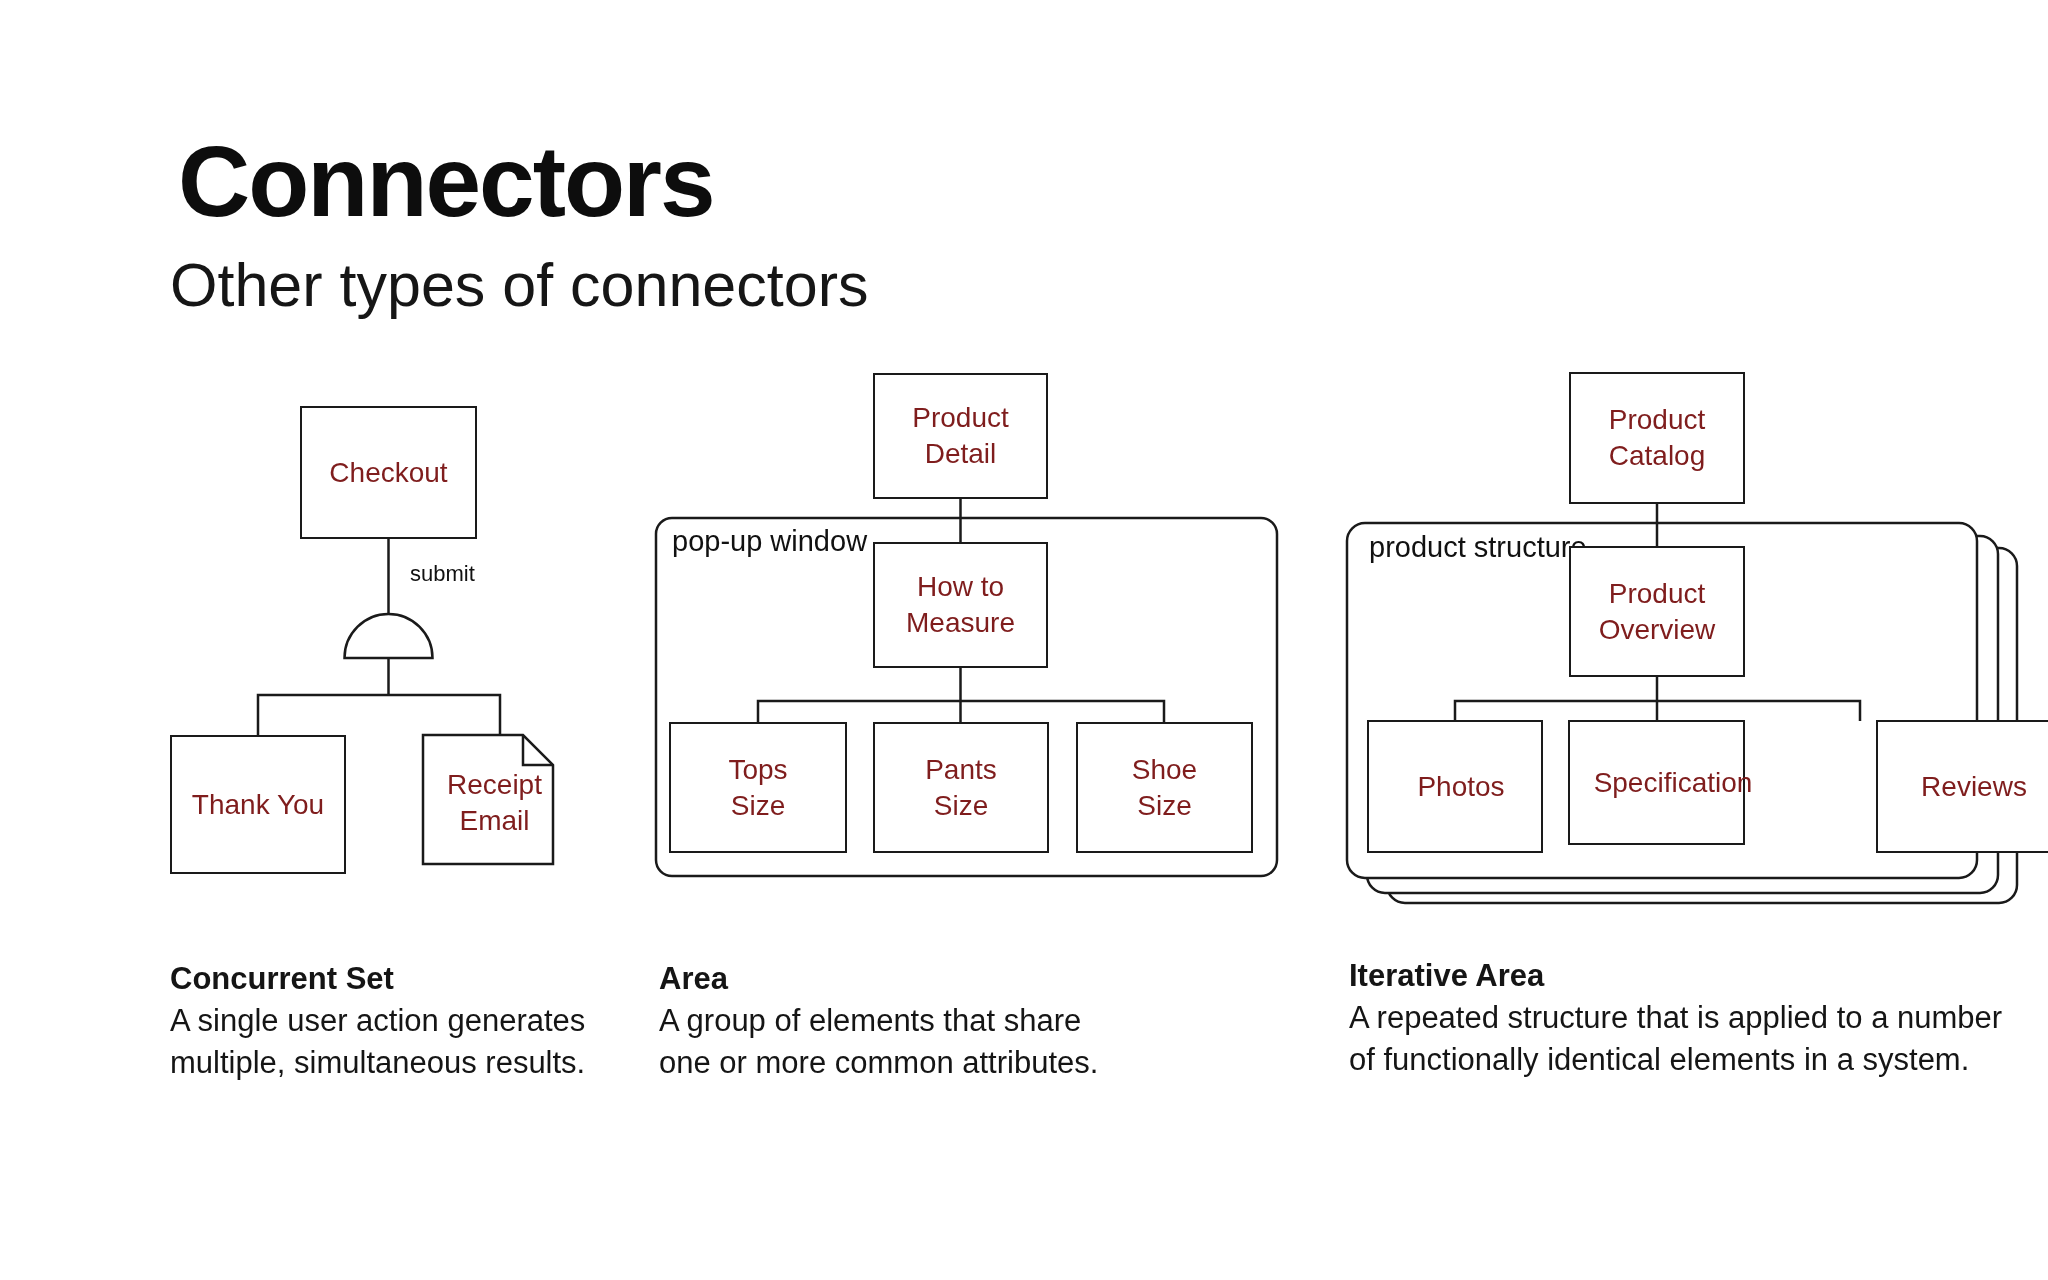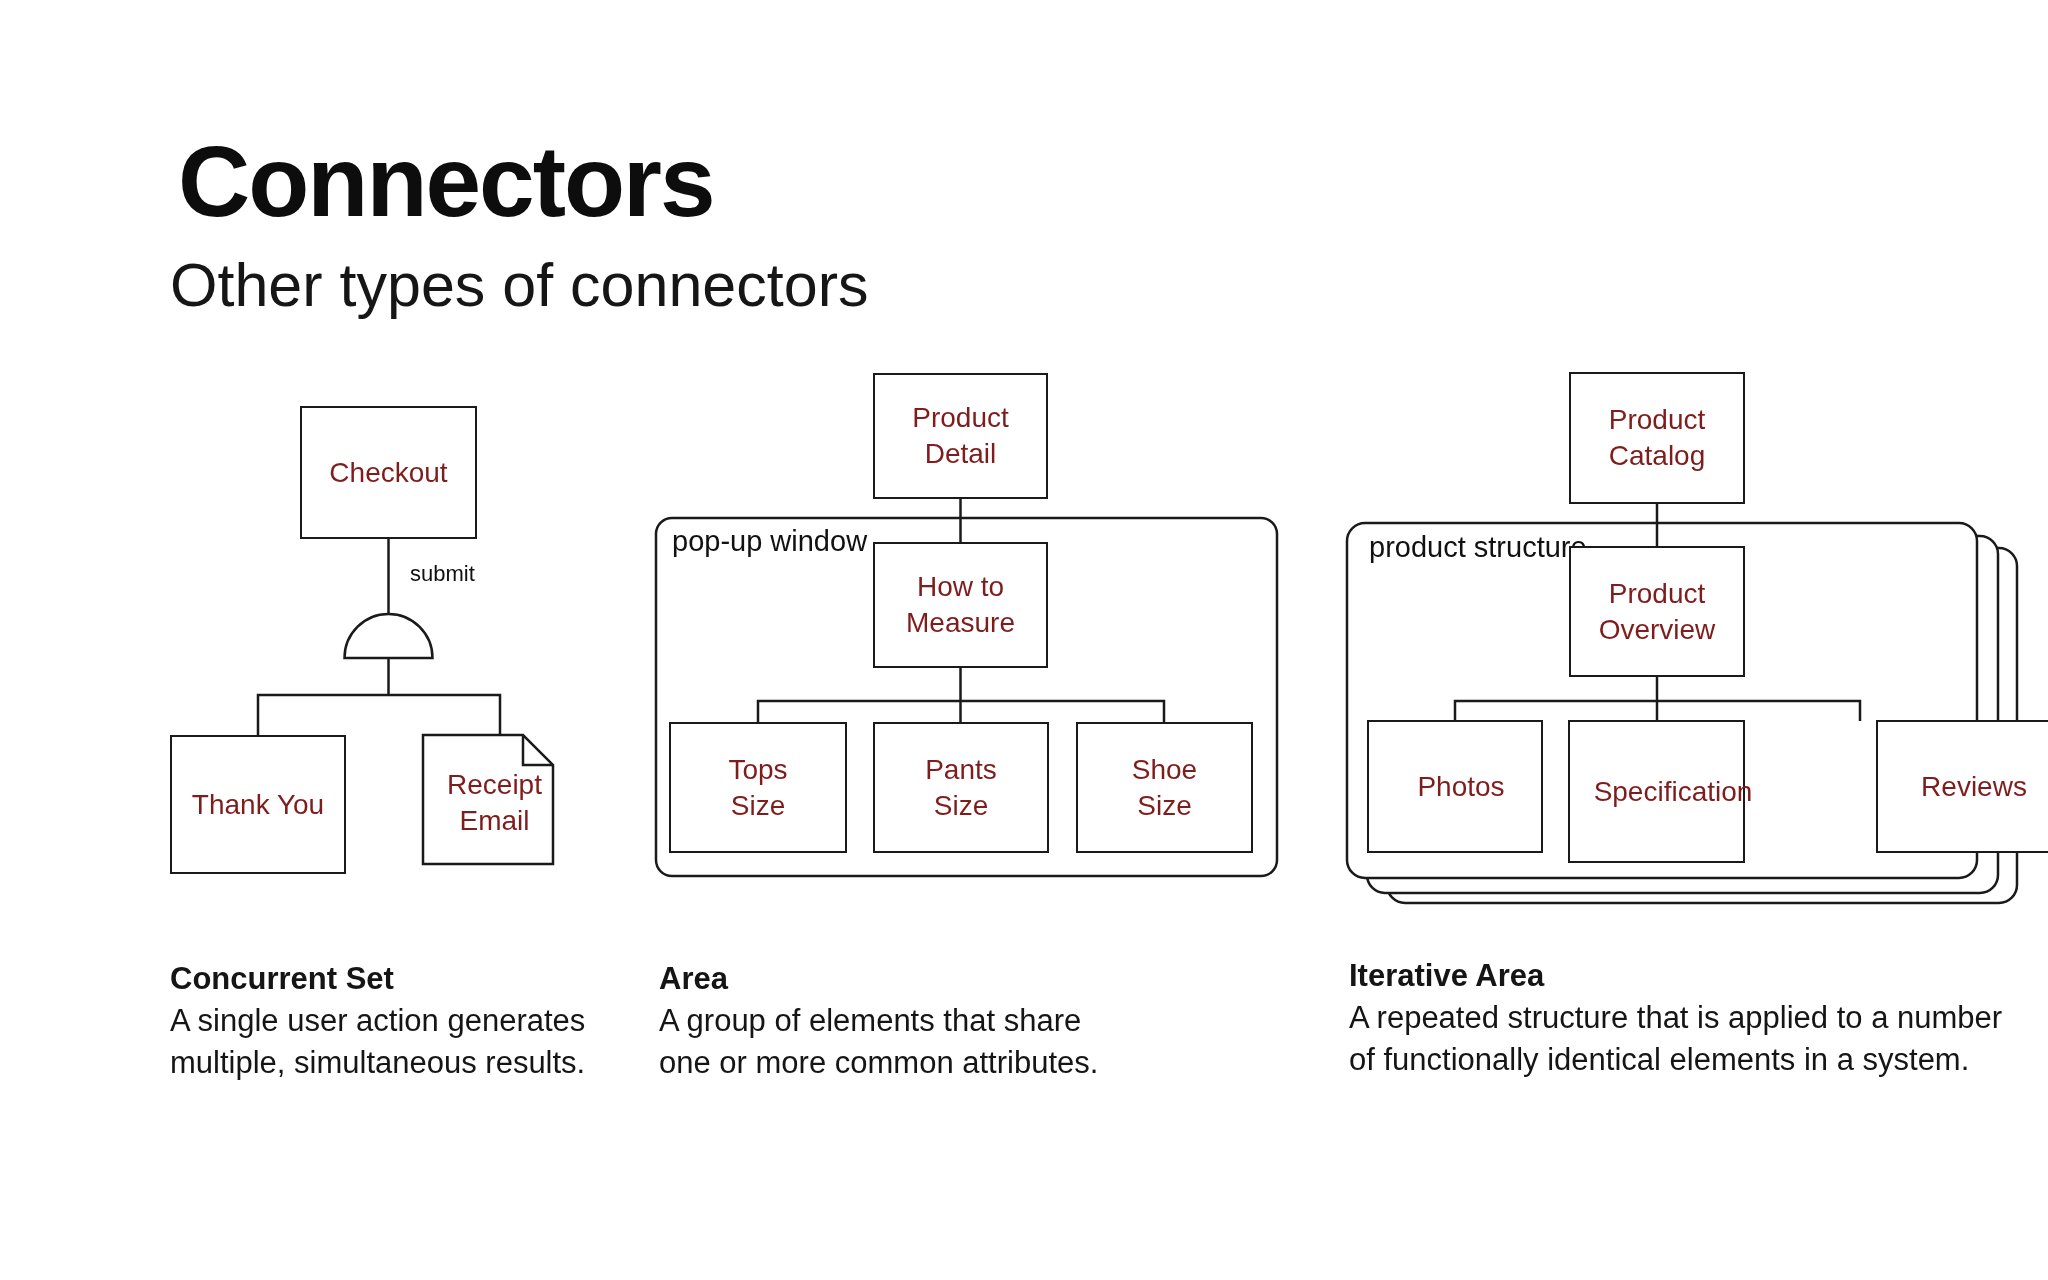--- a/index.html
+++ b/index.html
@@ -81,21 +81,21 @@
 Size</div>
   <div class="node" style="left:1076px;top:722px;width:177px;height:131px;">Shoe
 Size</div>
 
   <div class="node" style="left:1569px;top:372px;width:176px;height:132px;">Product
 Catalog</div>
   <div class="area-label" style="left:1369px;top:533px;">product structure</div>
   <div class="node" style="left:1569px;top:546px;width:176px;height:131px;">Product
 Overview</div>
   <div class="node" style="left:1367px;top:720px;width:176px;height:133px;padding-left:12px;">Photos</div>
-  <div class="node" style="left:1568px;top:720px;width:177px;height:143px;padding-left:33px;">Specification</div>
+  <div class="node" style="left:1568px;top:720px;width:177px;height:125px;padding-left:33px;">Specification</div>
   <div class="node" style="left:1876px;top:720px;width:196px;height:133px;">Reviews</div>
 
   <div class="caption" style="left:170px;top:958px;">
     <div class="caption-title">Concurrent Set</div>
     <div class="caption-line">A single user action generates</div>
     <div class="caption-line">multiple, simultaneous results.</div>
   </div>
   <div class="caption" style="left:659px;top:958px;">
     <div class="caption-title">Area</div>
     <div class="caption-line">A group of elements that share</div>

